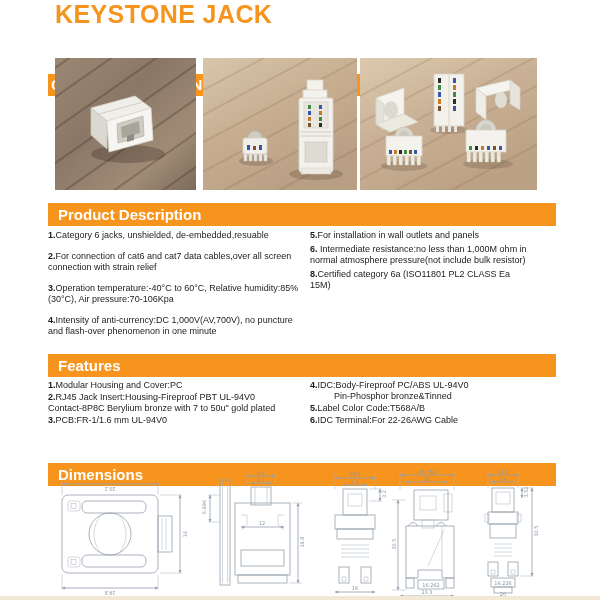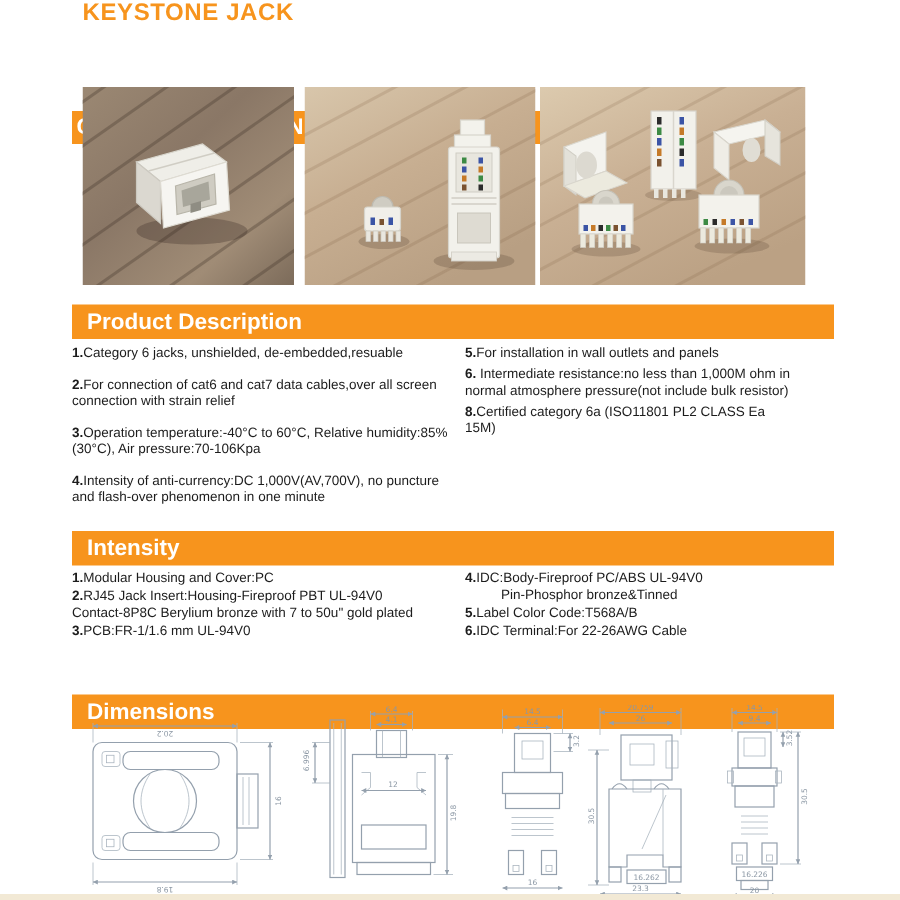--- a/index.html
+++ b/index.html
@@ -1,18 +1,18 @@
 <!DOCTYPE html>
 <html><head>
 <meta charset="utf-8">
 <style>
   html,body{margin:0;padding:0;background:#fff;}
   .page{position:relative;width:600px;height:600px;background:#ffffff;overflow:hidden;
         font-family:"Liberation Sans","DejaVu Sans",sans-serif;color:#222;}
-  .title{position:absolute;left:55px;top:0px;font-size:16px;font-weight:bold;
+  .title{position:absolute;left:55px;top:0px;font-size:25px;font-weight:bold;
          color:#F7941D;letter-spacing:0.4px;}
   .orange-bar{position:absolute;left:48px;width:452px;height:22px;background:#F7941D;
          color:#fff;font-weight:bold;font-size:15px;line-height:22px;padding-left:3px;
          box-sizing:border-box;letter-spacing:0.2px;margin-top:44px;}
   #subbar{top:30px;}
   .banner{position:absolute;left:48px;width:508px;height:23px;background:#F7941D;
          color:#fff;font-weight:bold;font-size:15px;line-height:23px;padding-left:10px;
          box-sizing:border-box;}
   #banner-desc{top:203px;}
   #banner-feat{top:354px;}
@@ -232,21 +232,21 @@
     <p><span class="num">2.</span><span>For connection of  cat6  and cat7 data cables,over all screen connection with strain relief</span></p>
     <p><span class="num">3.</span><span>Operation temperature:-40°C to 60°C, Relative humidity:85%(30°C), Air pressure:70-106Kpa</span></p>
     <p><span class="num">4.</span><span>Intensity of anti-currency:DC 1,000V(AV,700V), no puncture and flash-over phenomenon in one minute</span></p>
   </div>
   <div class="col" id="desc-right">
     <p><span class="num">5.</span><span>For installation in wall outlets and panels</span></p>
     <p><span class="num">6.</span><span> Intermediate resistance:no less than 1,000M ohm in normal atmosphere pressure(not include bulk resistor)</span></p>
     <p><span class="num">8.</span><span>Certified category 6a (ISO11801 PL2 CLASS Ea 15M)</span></p>
   </div>
 
-  <div class="banner" id="banner-feat">Intensity</div>
+  <div class="banner" id="banner-feat">Features</div>
 
   <div class="col feat" id="feat-left">
     <p><span class="num">1.</span><span>Modular Housing and Cover:PC</span></p>
     <p><span class="num">2.</span><span>RJ45 Jack Insert:Housing-Fireproof PBT UL-94V0</span><span class="cont">Contact-8P8C Berylium bronze with 7 to 50u" gold plated</span></p>
     <p><span class="num">3.</span><span>PCB:FR-1/1.6 mm UL-94V0</span></p>
   </div>
   <div class="col feat" id="feat-right">
     <p><span class="num">4.</span><span>IDC:Body-Fireproof PC/ABS UL-94V0</span><span class="cont indent">Pin-Phosphor bronze&amp;Tinned</span></p>
     <p><span class="num">5.</span><span>Label Color Code:T568A/B</span></p>
     <p><span class="num">6.</span><span>IDC Terminal:For 22-26AWG Cable</span></p>

